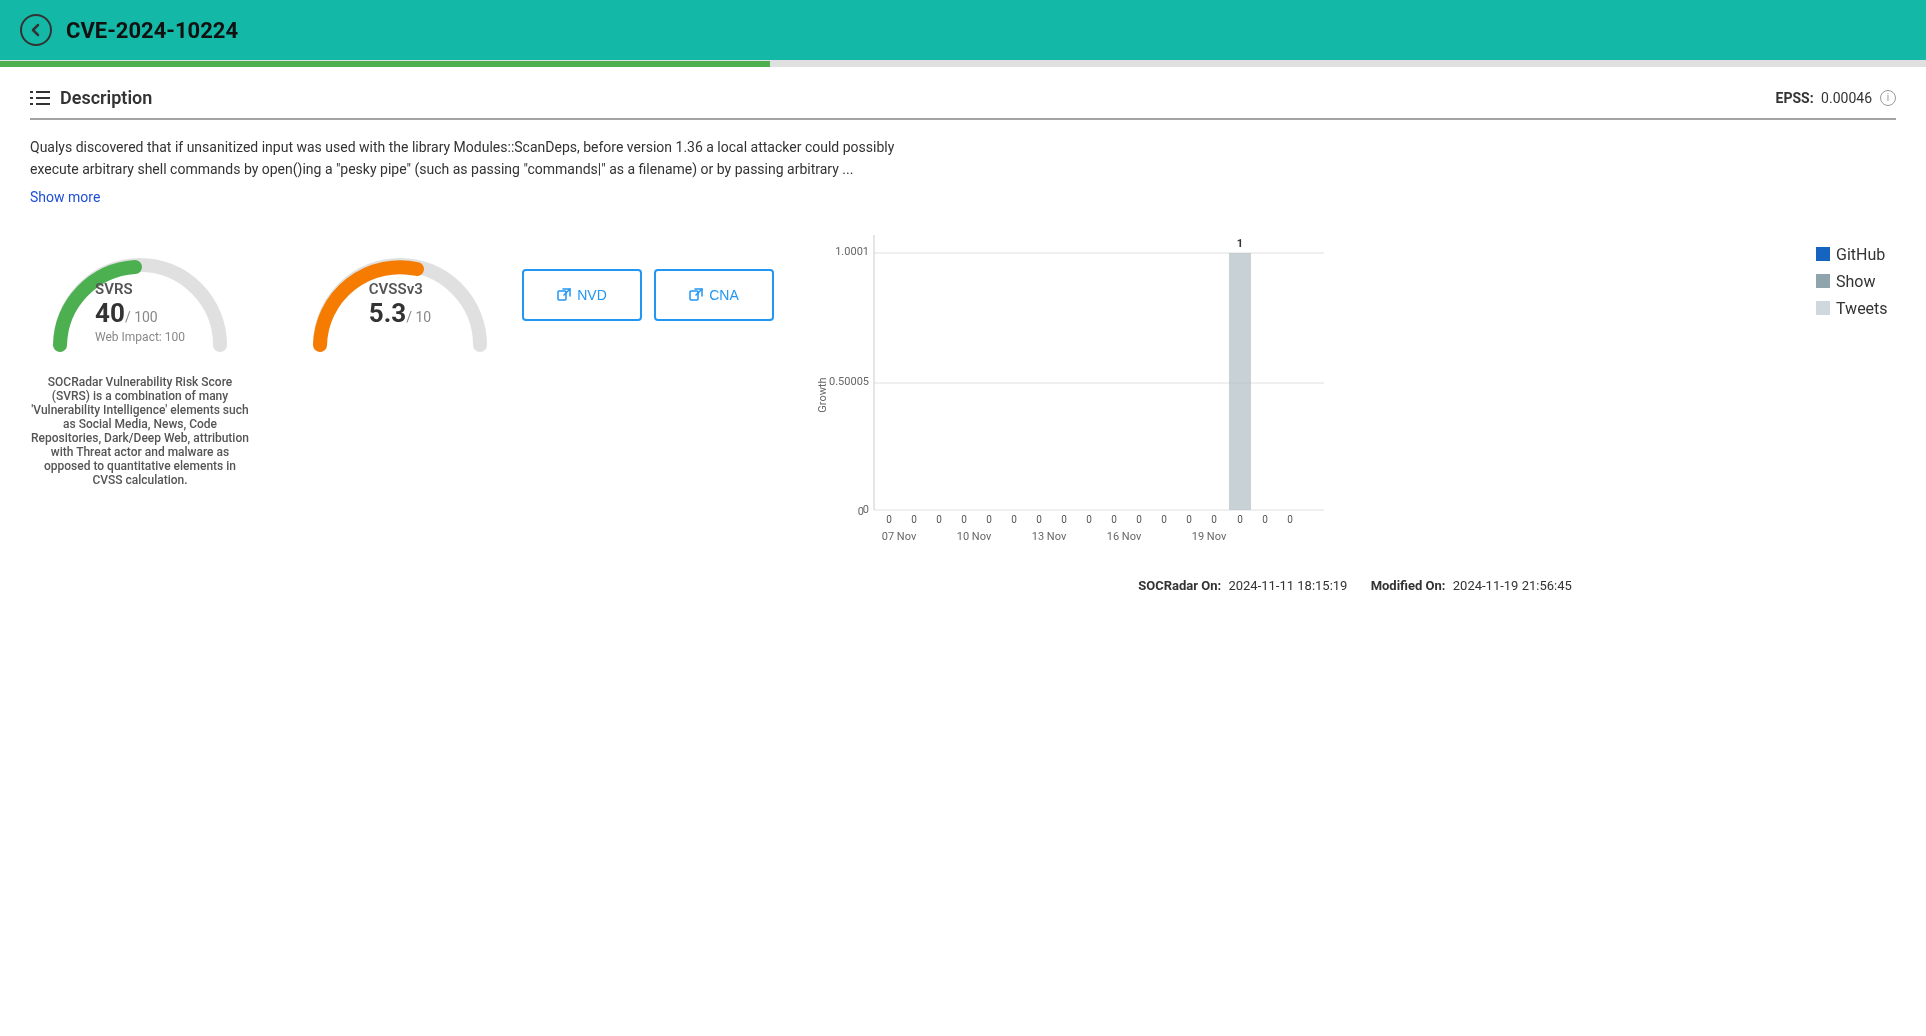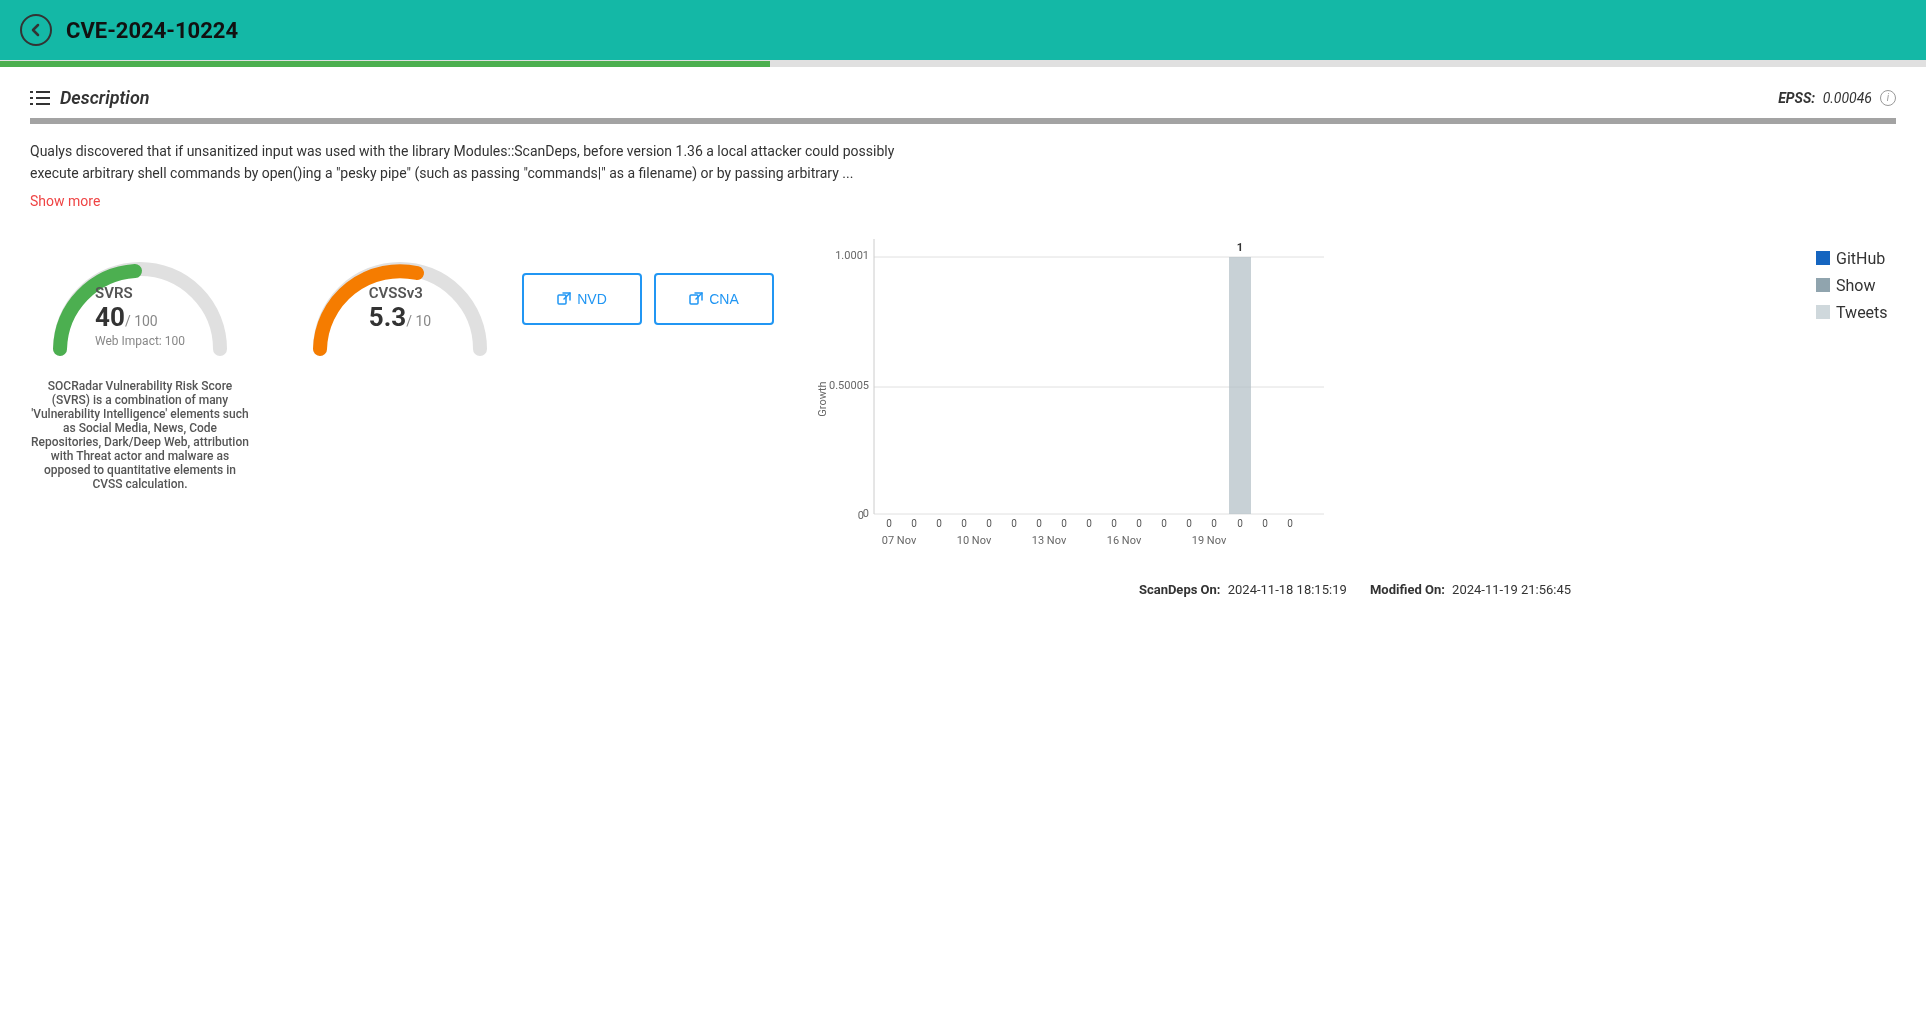--- a/index.html
+++ b/index.html
@@ -34,24 +34,23 @@
     }
 
     .main-content {
       padding: 20px 30px;
     }
 
     .description-header {
       display: flex;
       align-items: center;
       justify-content: space-between;
-      border-bottom: 6px solid #a3a3a3;
+      border-bottom: 2px solid #a3a3a3;
       padding-bottom: 10px;
       margin-bottom: 16px;
-      font-style: italic;
     }
     .description-title {
       display: flex;
       align-items: center;
       gap: 10px;
       font-size: 18px;
       font-weight: 600;
     }
     .desc-icon {
       display: flex; align-items: center;
@@ -73,21 +72,21 @@
     }
 
     .description-text {
       font-size: 14px;
       line-height: 1.6;
       color: #333;
       margin-bottom: 8px;
       max-width: 900px;
     }
     .show-more-link {
-      color: #ef4444;
+      color: #1d4ed8;
       cursor: pointer;
       font-size: 14px;
       text-decoration: none;
     }
 
     .metrics-row {
       display: flex;
       gap: 40px;
       margin-top: 20px;
       align-items: flex-start;
@@ -367,21 +366,21 @@
             <span>Show</span>
           </div>
           <div class="legend-item">
             <div class="legend-swatch" style="background:#cfd8dc;"></div>
             <span>Tweets</span>
           </div>
         </div>
       </div>
 
       <div class="chart-footer">
-        <strong>ScanDeps On:</strong>
-        <span style="margin-left:4px;margin-right:20px;">2024-11-18 18:15:19</span>
+        <strong>SOCRadar On:</strong>
+        <span style="margin-left:4px;margin-right:20px;">2024-11-11 18:15:19</span>
         <strong>Modified On:</strong>
         <span style="margin-left:4px;">2024-11-19 21:56:45</span>
       </div>
     </div>
 
   </div>
 </div>
 
 </body></html>

